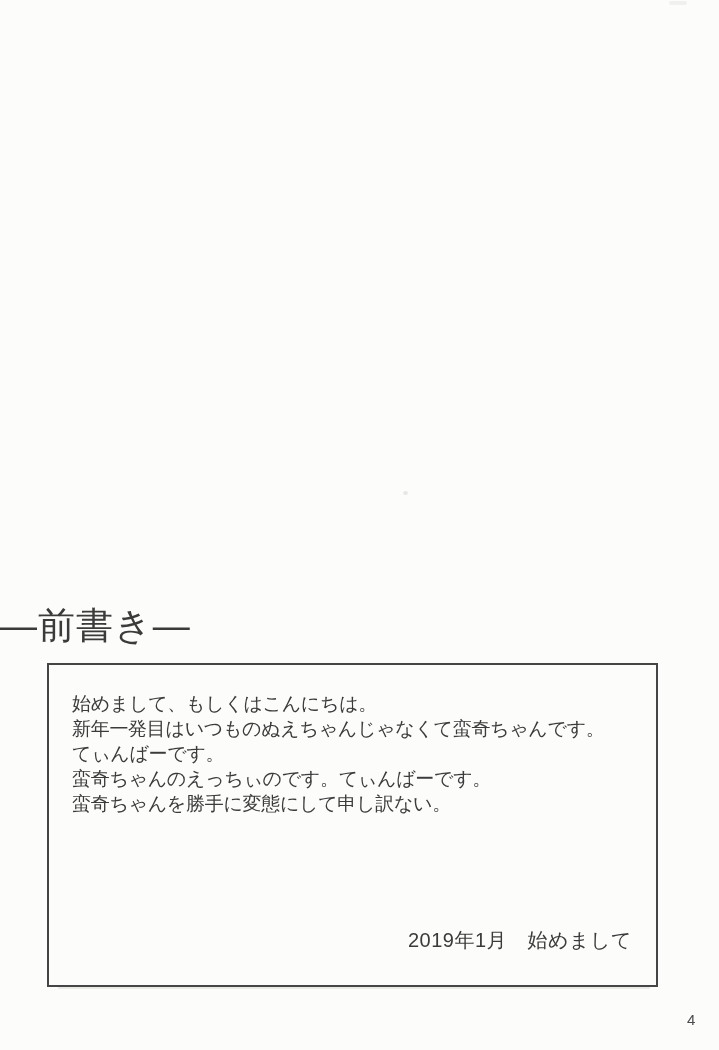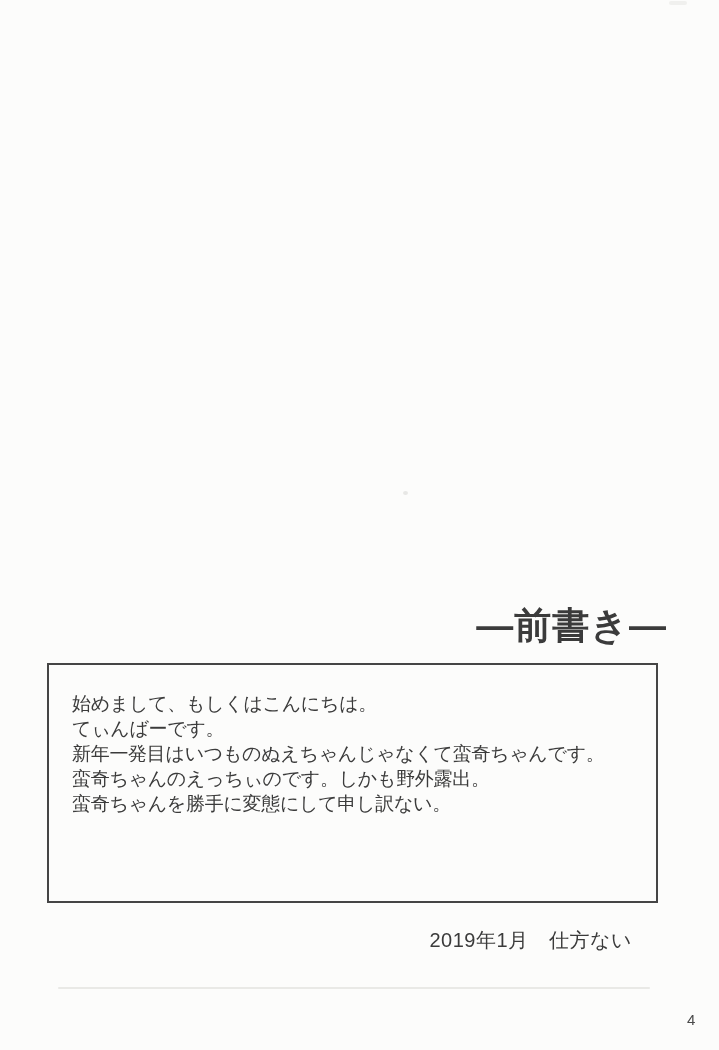--- a/index.html
+++ b/index.html
@@ -17,34 +17,34 @@
   }
   .page {
     position: absolute;
     inset: 0;
   }
   .preface-title {
     position: absolute;
     top: 605px;
     left: 0;
     width: 667px;
-    text-align: right;
+    text-align: left;
     font-size: 37px;
     line-height: 42px;
-    font-weight: 700;
+    font-weight: 400;
     letter-spacing: 1px;
     color: var(--ink, #3b3b3b);
     white-space: nowrap;
   }
   .preface-box {
     position: absolute;
     left: 47px;
     top: 663px;
     width: 611px;
-    height: 240px;
+    height: 324px;
     border: 2px solid var(--border, #454545);
     box-sizing: border-box;
     background: transparent;
   }
   .preface-text {
     position: absolute;
     left: 23px;
     top: 26px;
     right: 18px;
   }
@@ -106,27 +106,27 @@
 </head>
 <body style="--paper: #fcfcfb; --ink: #3b3b3b; --border: #454545; --page-num: #4a4a4a;">
 
 <div class="page">
 
   <div class="preface-title">―前書き―</div>
 
   <div class="preface-box">
     <div class="preface-text">
       <div class="preface-line">始めまして、もしくはこんにちは。</div>
+      <div class="preface-line">新年一発目はいつものぬえちゃんじゃなくて蛮奇ちゃんです。</div>
       <div class="preface-line">てぃんばーです。</div>
-      <div class="preface-line">新年一発目はいつものぬえちゃんじゃなくて蛮奇ちゃんです。</div>
-      <div class="preface-line">蛮奇ちゃんのえっちぃのです。しかも野外露出。</div>
+      <div class="preface-line">蛮奇ちゃんのえっちぃのです。てぃんばーです。</div>
       <div class="preface-line">蛮奇ちゃんを勝手に変態にして申し訳ない。</div>
       <div class="preface-line"></div>
     </div>
-    <div class="preface-signature">2019年1月　仕方ない</div>
+    <div class="preface-signature">2019年1月　始めまして</div>
   </div>
 
   <div class="scan-shadow-line"></div>
   <div class="scan-dot"></div>
   <div class="scan-smudge"></div>
 
   <div class="page-number">4</div>
 
 </div>
 

